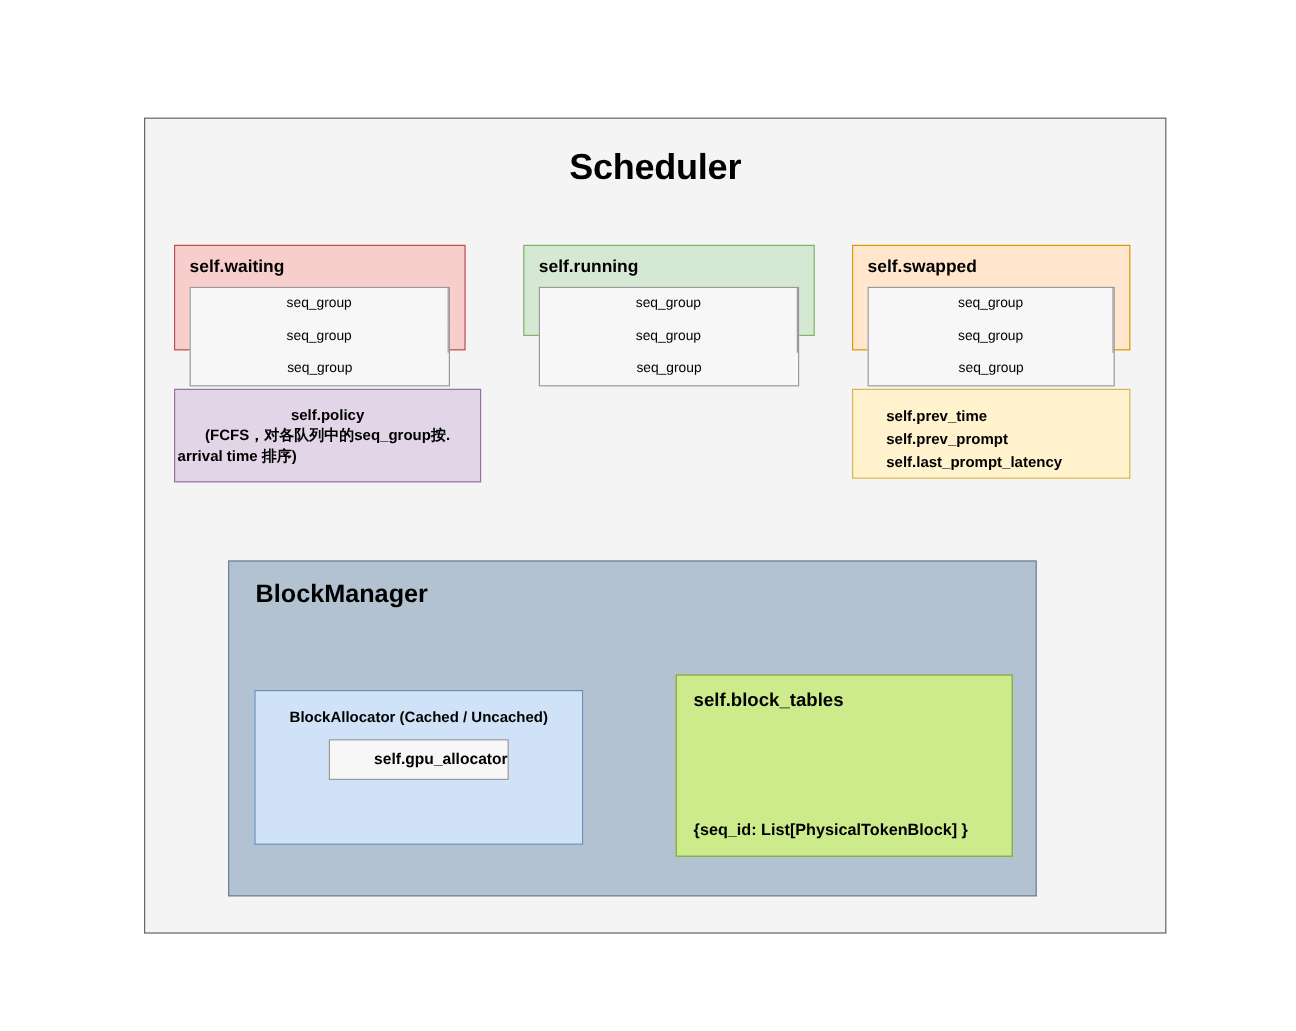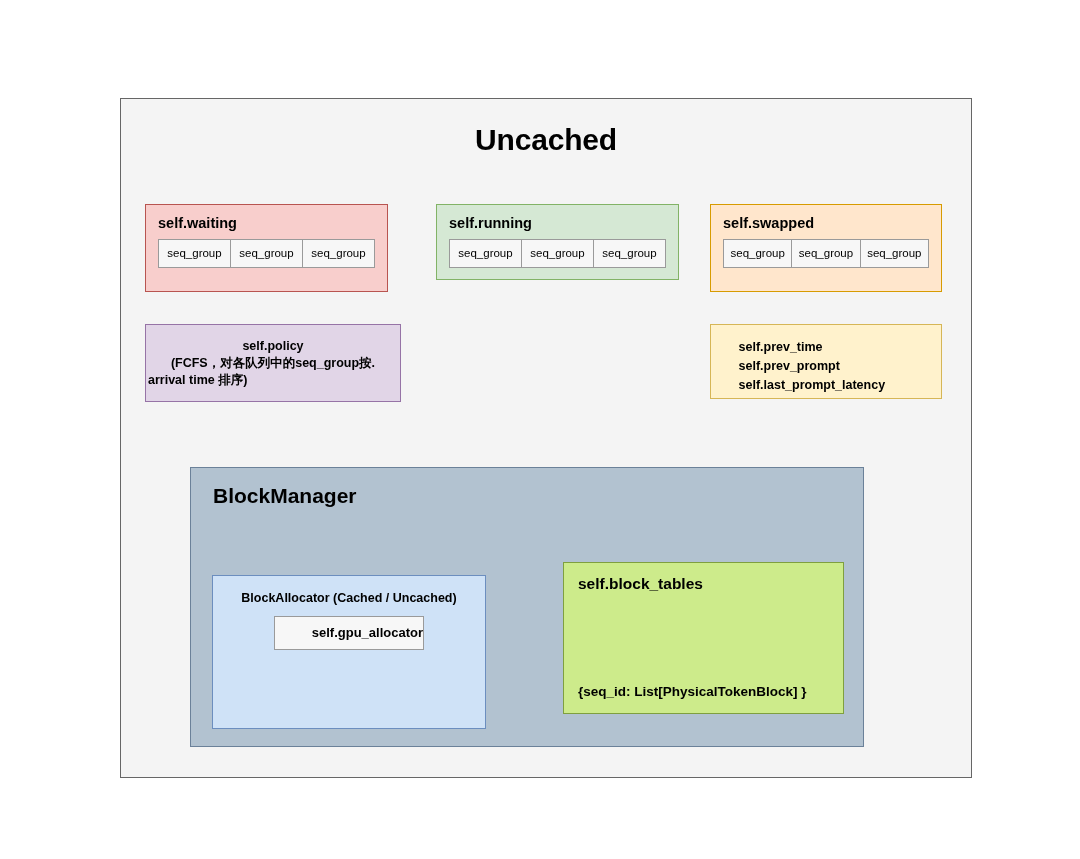--- a/index.html
+++ b/index.html
@@ -52,20 +52,21 @@
     font-weight: bold;
     margin: 10px 0 0 12px;
   }
   .seq-row {
     display: flex;
     margin: 8px 12px 10px 12px;
     border: 1px solid #9a9a9a;
     background: #f7f7f7;
     box-sizing: border-box;
     width: calc(100% - 24px);
+    flex-direction: column;
   }
   .seq-cell {
     flex: 1 1 0;
     text-align: center;
     font-size: 11.5px;
     padding: 7px 0 8px 0;
     border-right: 1px solid #9a9a9a;
     white-space: nowrap;
   }
   .seq-cell:last-child { border-right: none; }
@@ -133,21 +134,21 @@
   #blockmanager-title {
     position: absolute;
     left: 22px; top: 16px;
     font-size: 21px;
     font-weight: bold;
   }
 
   #box-blockallocator {
     position: absolute;
     left: 21px; top: 107px;
-    width: 274px; height: 154px;
+    width: 274px; height: 129px;
     background: #cfe2f7;
     border: 1px solid #6c8ebf;
     box-sizing: border-box;
   }
   #blockallocator-title {
     margin-top: 15px;
     text-align: center;
     font-size: 12.5px;
     font-weight: bold;
   }
@@ -193,21 +194,21 @@
     font-size: 13.5px;
     font-weight: bold;
     white-space: nowrap;
   }
 </style>
 </head>
 <body>
 
 <div id="scheduler-container">
 
-  <div id="scheduler-title">Uncached</div>
+  <div id="scheduler-title">Scheduler</div>
 
   <div class="queue-box" id="box-waiting">
     <div class="queue-title">self.waiting</div>
     <div class="seq-row">
       <div class="seq-cell">seq_group</div>
       <div class="seq-cell">seq_group</div>
       <div class="seq-cell">seq_group</div>
     </div>
   </div>
 

